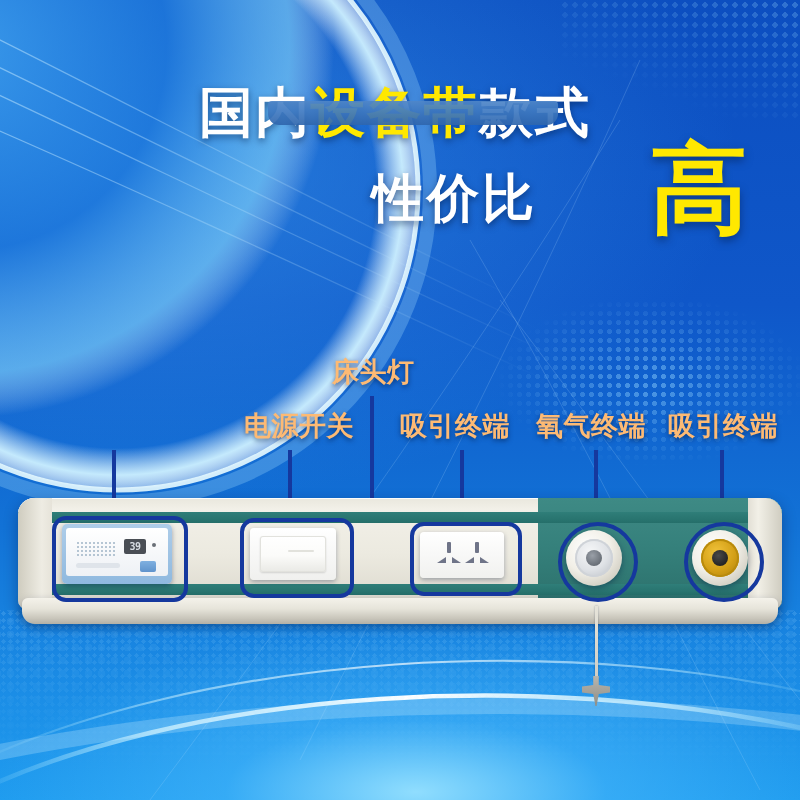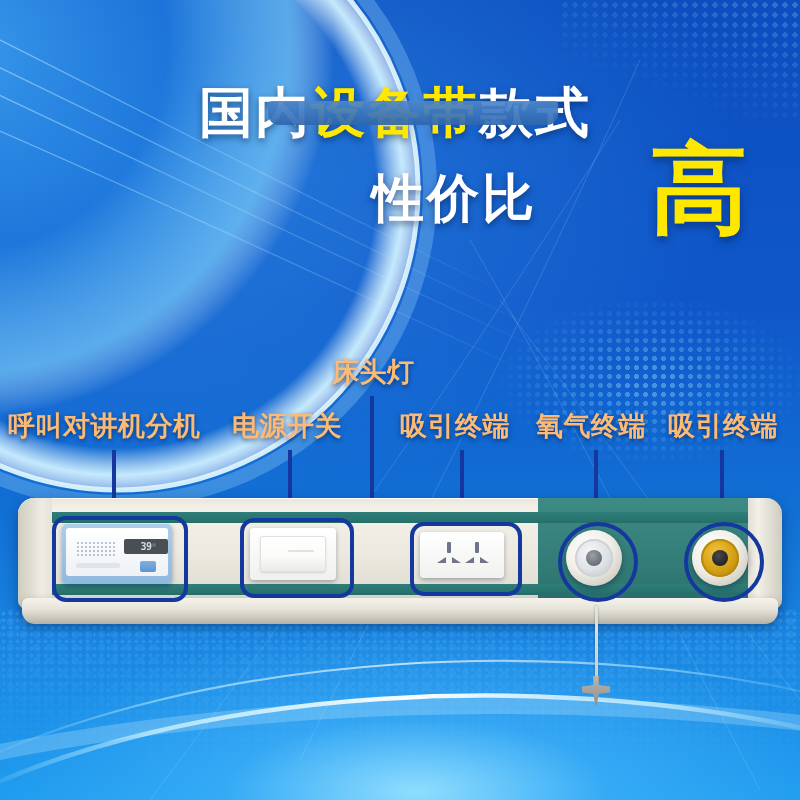--- a/index.html
+++ b/index.html
@@ -95,21 +95,21 @@
   
   .intercom{position:absolute;left:62px;top:524px;width:110px;height:60px;
     border-radius:5px;
     background:linear-gradient(180deg,#aecde9 0%,#8fb9df 100%);
     box-shadow:0 2px 5px rgba(0,20,60,.35);}
   .intercom-face{position:absolute;left:4px;top:4px;width:102px;height:48px;
     border-radius:3px;background:linear-gradient(180deg,#ffffff,#eef1f5);}
   .grille{position:absolute;left:10px;top:13px;width:40px;height:16px;opacity:.75;
     background-image:radial-gradient(circle, #9fb4c6 40%, rgba(0,0,0,0) 42%);
     background-size:4px 4px;}
-  .lcd{position:absolute;left:58px;top:11px;width:44px;height:15px;border-radius:2px;
+  .lcd{position:absolute;left:58px;top:11px;width:22px;height:15px;border-radius:2px;
     background:#4a4e55;color:#d8dde3;font-size:10px;font-weight:bold;
     font-family:"DejaVu Sans Mono","Liberation Mono",monospace;
     text-align:center;line-height:15px;letter-spacing:-.5px;}
   .ic-dot{position:absolute;left:86px;top:15px;width:4px;height:4px;border-radius:50%;
     background:#6a6f77;}
   .ic-btn{position:absolute;left:74px;top:33px;width:16px;height:11px;border-radius:2px;
     background:linear-gradient(180deg,#7fb0e0,#5f93cc);}
   .ic-slot{position:absolute;left:10px;top:35px;width:44px;height:5px;border-radius:3px;
     background:#dfe4ea;}
 
@@ -230,22 +230,21 @@
 
   <div class="headline">
     <div class="hl-row1"><span class="w">国内</span><span class="y">设备带</span><span class="w">款式</span></div>
 
     <div class="hl-row2">
       <div class="hl-xjb">性价比</div>
       <div class="hl-gao">高</div>
     </div>
   </div>
 
-  <div class="lbl" style="left:8px;top:412px;font-size:27px;">呼叫对讲机分机</div>
-  <div class="lbl" style="left:232px;top:412px;font-size:27px;">电源开关</div>
+  <div class="lbl" style="left:244px;top:412px;font-size:27px;">电源开关</div>
   <div class="lbl" style="left:332px;top:358px;font-size:27px;">床头灯</div>
   <div class="lbl" style="left:400px;top:412px;font-size:27px;">吸引终端</div>
   <div class="lbl" style="left:536px;top:412px;font-size:27px;">氧气终端</div>
   <div class="lbl" style="left:668px;top:412px;font-size:27px;">吸引终端</div>
 
   <div class="lead" style="left:112px;top:450px;height:72px;"></div>
   <div class="lead" style="left:288px;top:450px;height:76px;"></div>
   <div class="lead" style="left:370px;top:396px;height:214px;"></div>
   <div class="lead" style="left:460px;top:450px;height:78px;"></div>
   <div class="lead" style="left:594px;top:450px;height:78px;"></div>

